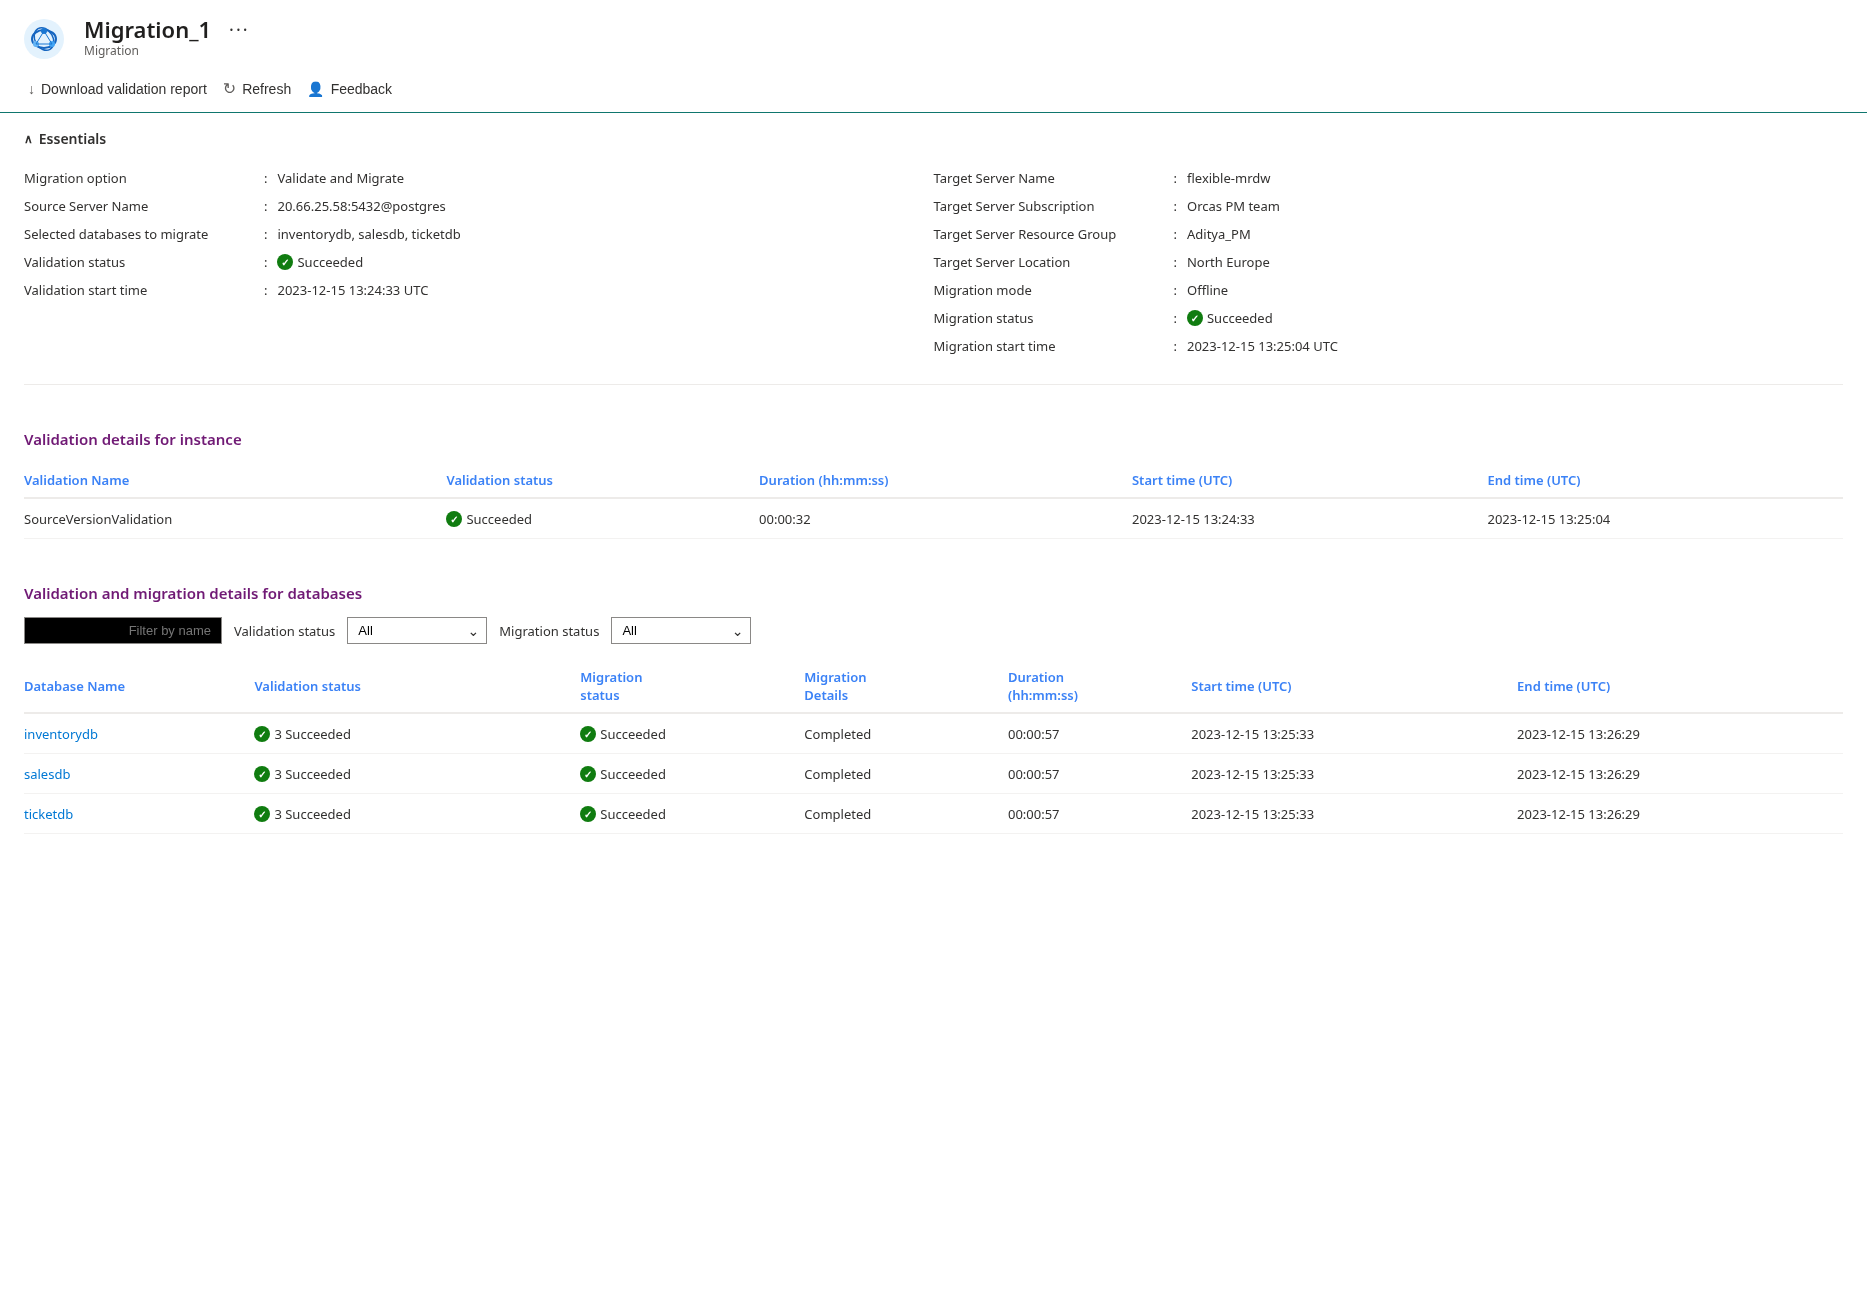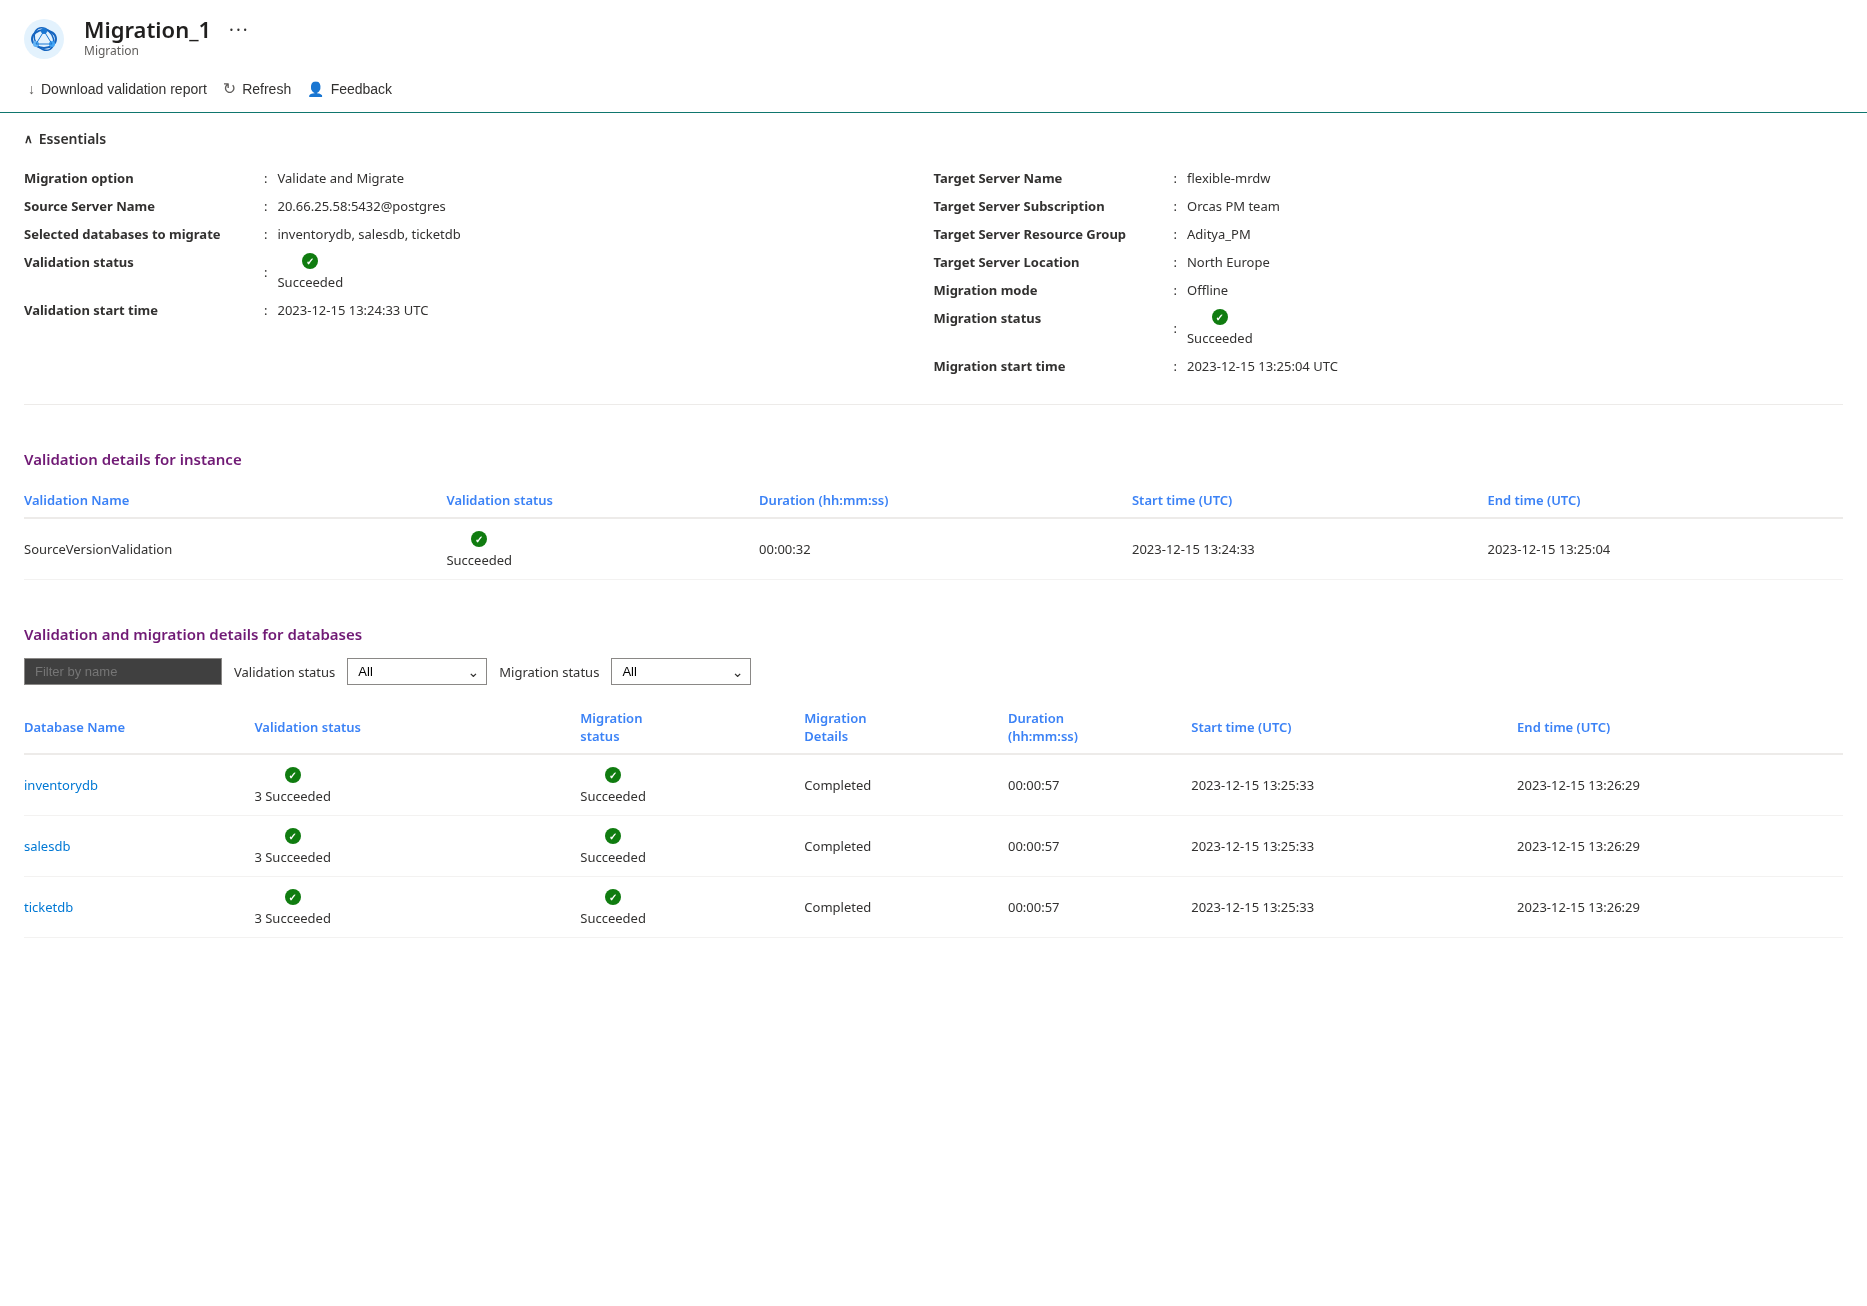--- a/index.html
+++ b/index.html
@@ -100,38 +100,37 @@
     }
     .essentials-row {
       display: flex;
       align-items: flex-start;
       padding: 5px 0;
       font-size: 13px;
     }
     .essentials-label {
       min-width: 240px;
       color: #323130;
-      font-weight: 700;
+      font-weight: 400;
     }
     .essentials-value {
       color: #323130;
       display: flex;
       align-items: center;
       gap: 4px;
     }
     .essentials-value .colon {
       margin-right: 6px;
     }
 
     
     .status-succeeded {
       display: inline-flex;
       align-items: center;
       gap: 4px;
-      flex-direction: column;
     }
     .check-circle {
       width: 16px;
       height: 16px;
       border-radius: 50%;
       background: #107c10;
       display: inline-flex;
       align-items: center;
       justify-content: center;
       flex-shrink: 0;
@@ -184,21 +183,22 @@
       margin-bottom: 16px;
       flex-wrap: wrap;
     }
     .filter-input {
       border: 1px solid #8a8886;
       padding: 5px 10px;
       font-size: 13px;
       color: #a19f9d;
       min-width: 160px;
       outline: none;
-      background: #404040;
+      background: #000000;
+      text-align: right;
     }
     .filter-label {
       font-size: 13px;
       color: #323130;
     }
     .filter-select {
       border: 1px solid #8a8886;
       padding: 5px 28px 5px 10px;
       font-size: 13px;
       color: #000000;

